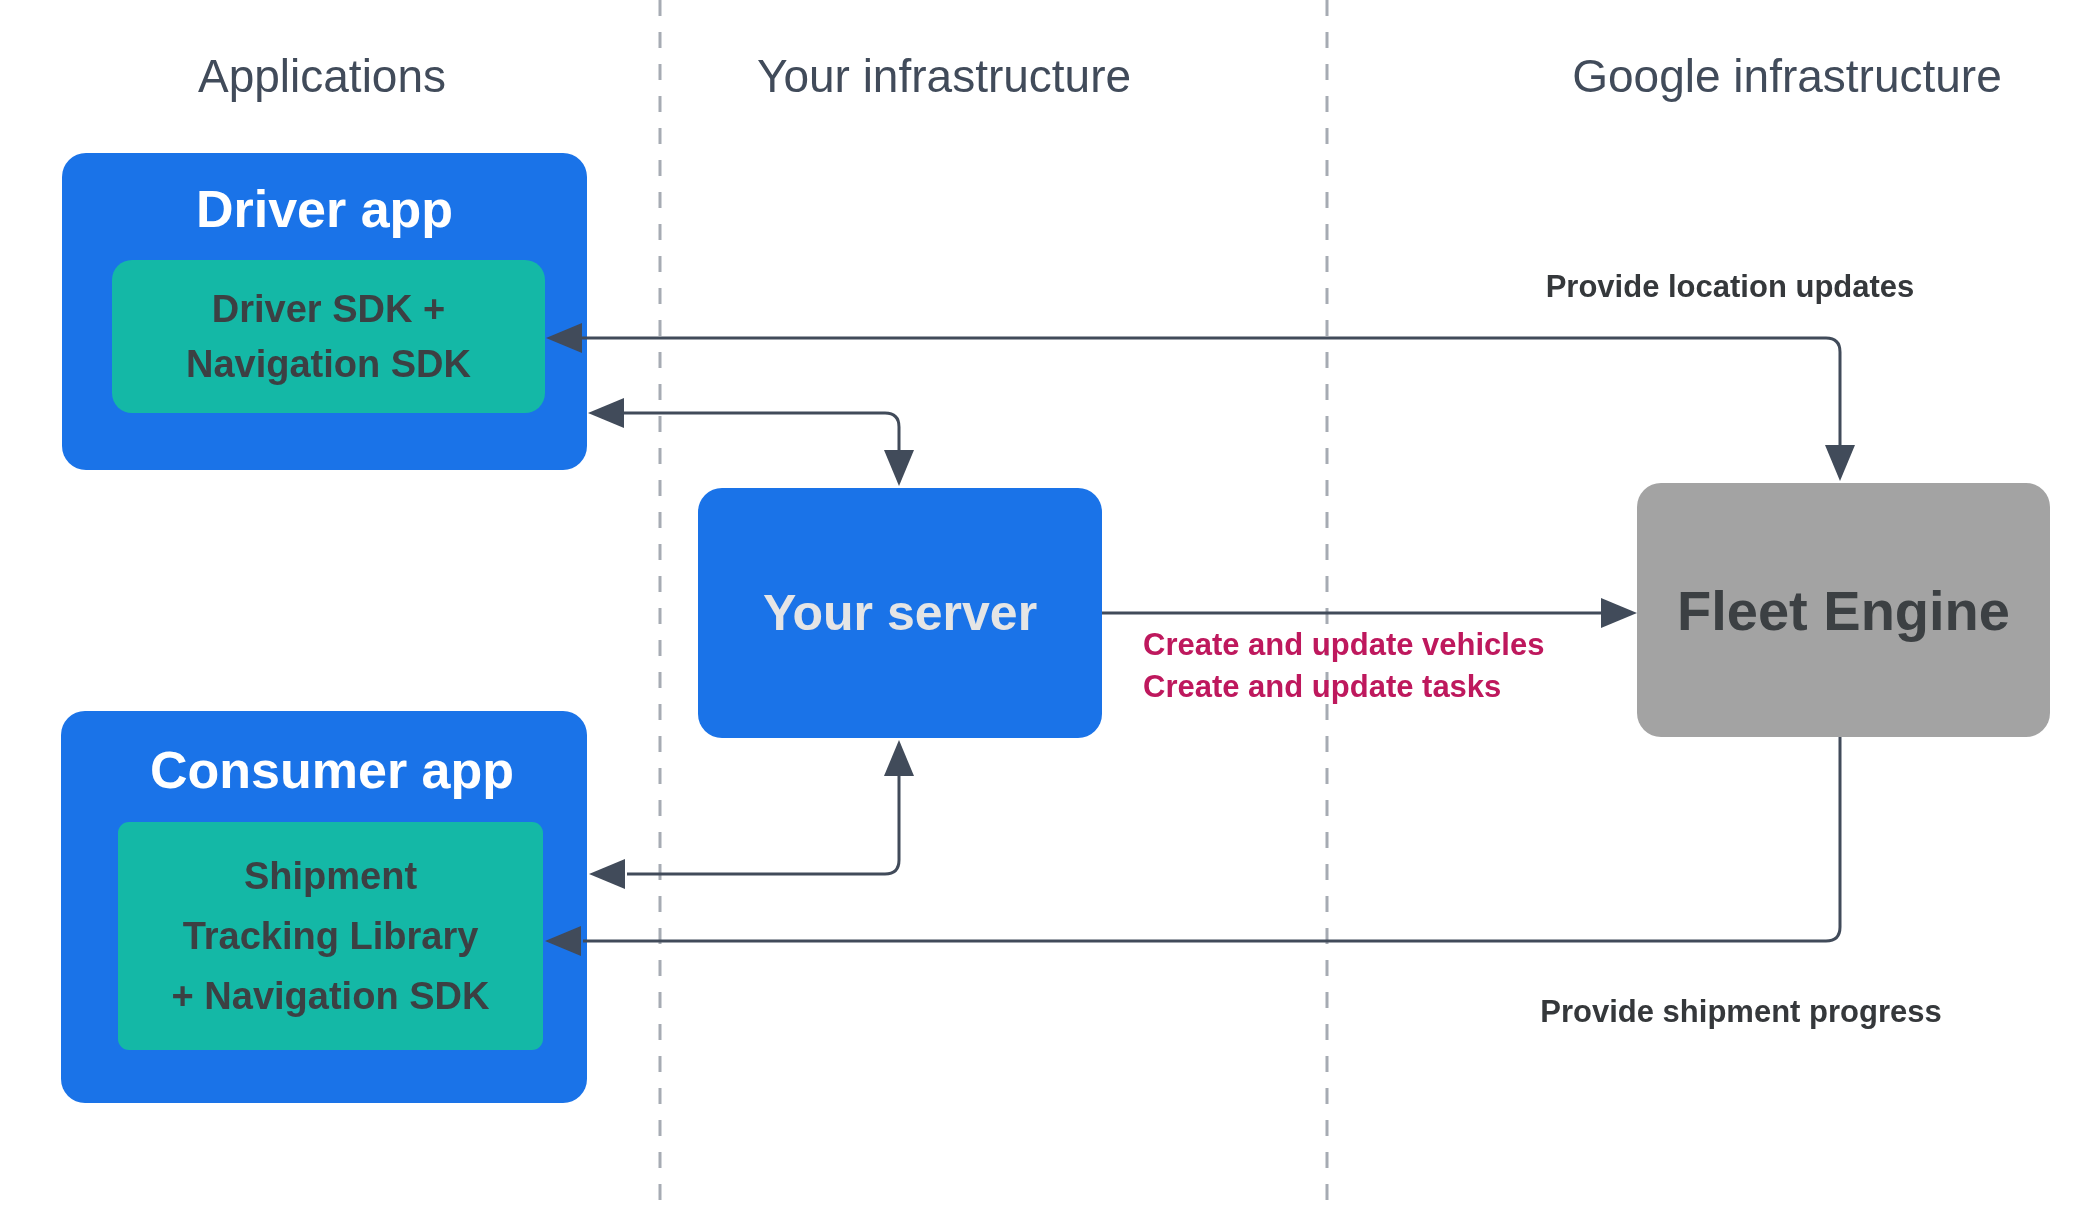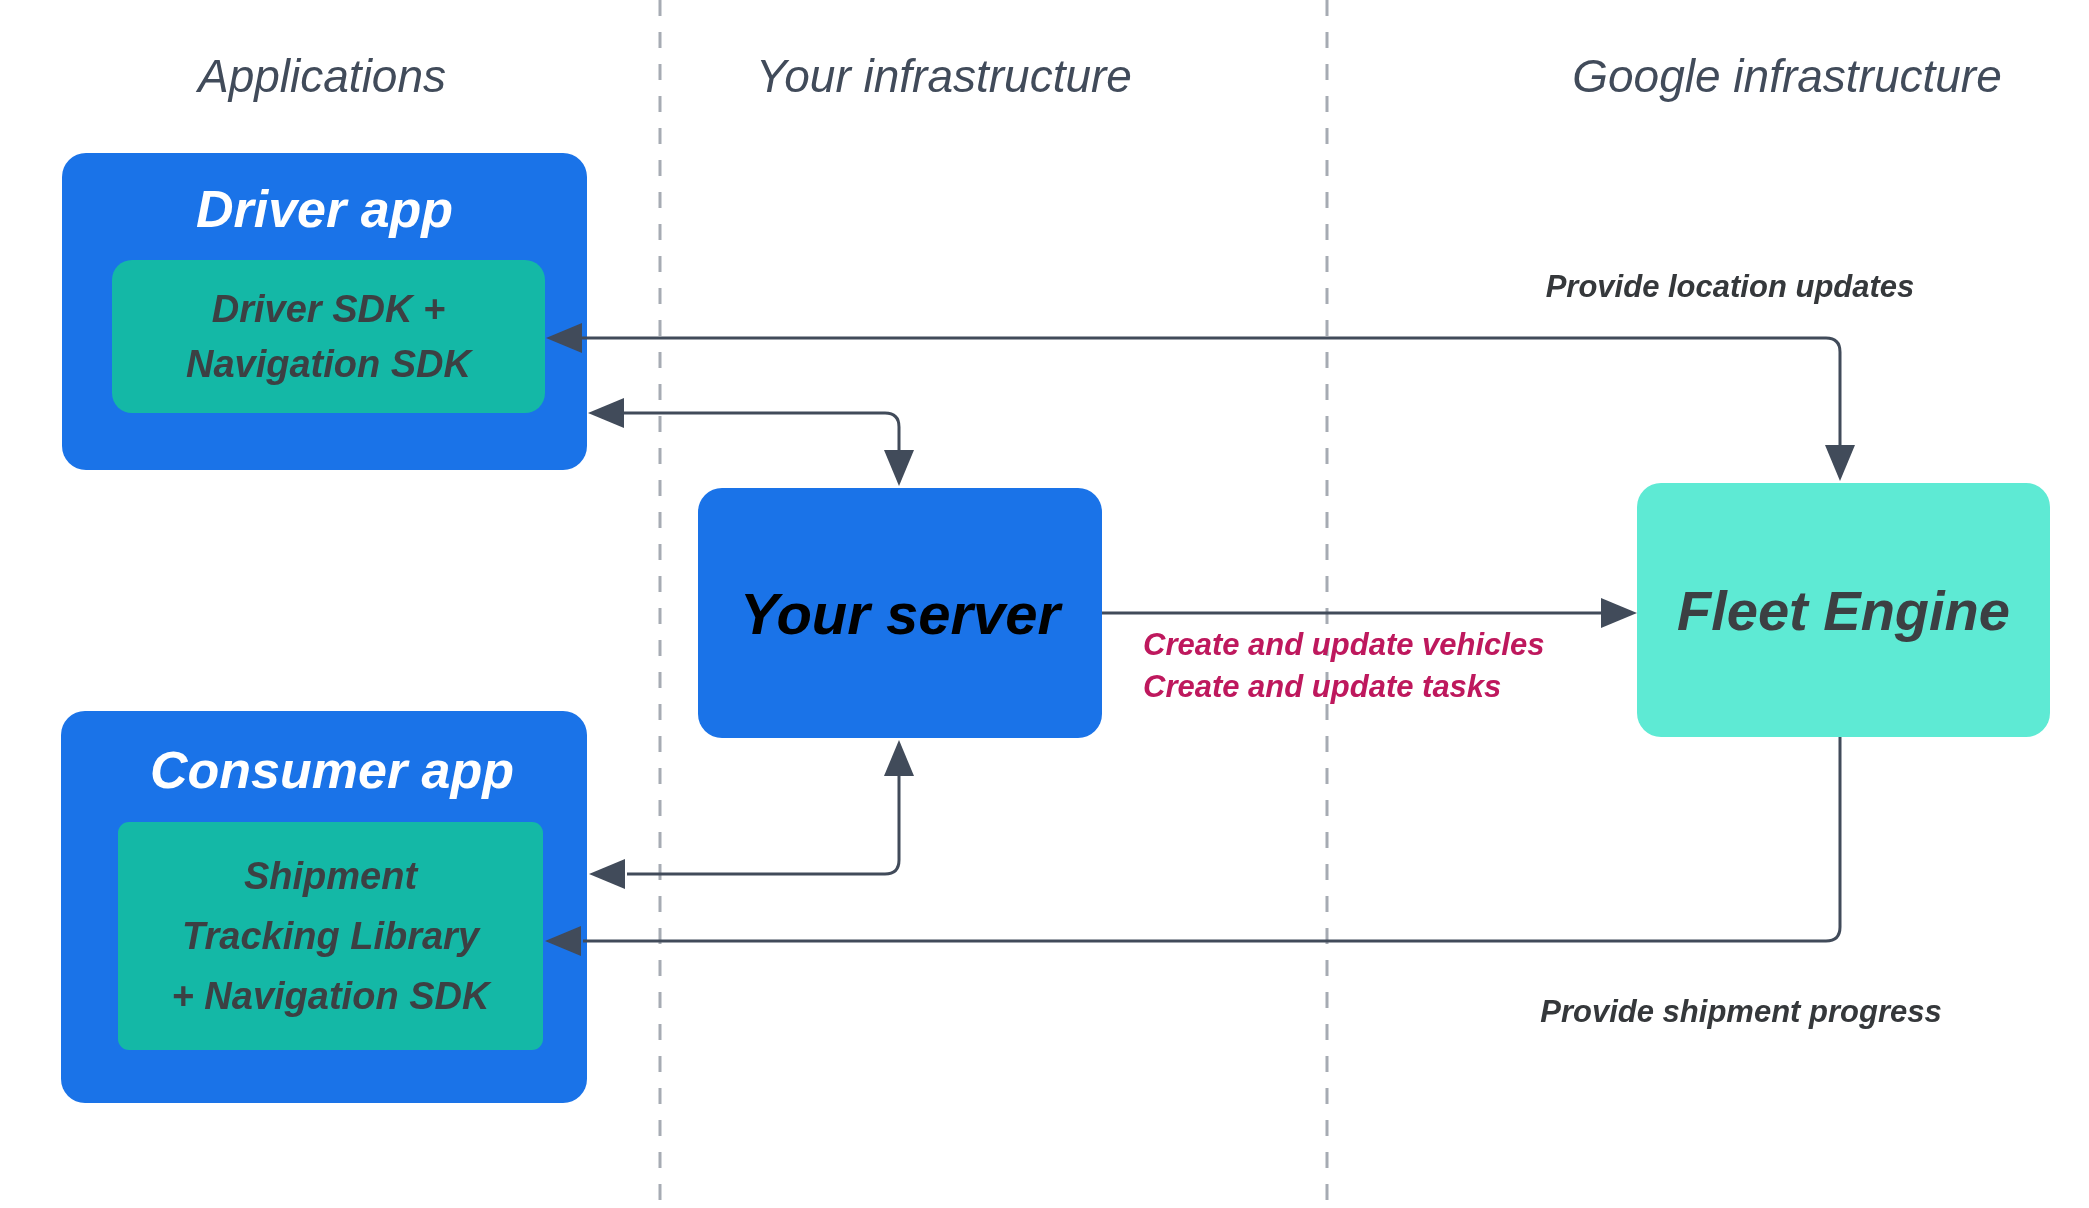--- a/index.html
+++ b/index.html
@@ -7,38 +7,37 @@
     padding: 0;
     background: #ffffff;
     font-family: "Liberation Sans", sans-serif;
   }
   #canvas {
     position: relative;
     width: 2089px;
     height: 1208px;
     background: #ffffff;
     overflow: hidden;
-    font-style: italic;
   }
   .col-header {
     position: absolute;
     transform: translateX(-50%);
     font-size: 46px;
     line-height: 1.15;
     color: #414b5a;
     white-space: nowrap;
     font-weight: 400;
   }
   .node {
     position: absolute;
     border-radius: 24px;
     box-sizing: border-box;
   }
   .node.blue { background: #1a73e8; }
-  .node.yellow { background: #5eead4; }
+  .node.yellow { background: #a3a3a3; }
   .node-title {
     position: absolute;
     left: 0; right: 0;
     text-align: center;
     color: #ffffff;
     font-weight: 700;
     white-space: nowrap;
   }
   .inner-box {
     position: absolute;
@@ -108,21 +107,21 @@
   <div class="node blue" style="left:61px; top:711px; width:526px; height:392px;">
     <div class="node-title" style="top:29px; font-size:52px; line-height:60px;padding-left:16px;">Consumer app</div>
     <div class="inner-box" style="left:57px; top:111px; width:425px; height:228px;border-radius:11px;">
       <span class="inner-line" style="line-height:60px;">Shipment</span>
       <span class="inner-line" style="line-height:60px;">Tracking Library</span>
       <span class="inner-line" style="line-height:60px;">+ Navigation SDK</span>
     </div>
   </div>
 
   <div class="node blue" style="left:698px; top:488px; width:404px; height:250px;">
-    <div class="center-label" style="color:#000000; font-size:58px;">Your server</div>
+    <div class="center-label" style="color:#e5e5e5; font-size:50px;">Your server</div>
   </div>
 
   <div class="node yellow" style="left:1637px; top:483px; width:413px; height:254px;">
     <div class="center-label" style="color:#3c4043; font-size:56px;">Fleet Engine</div>
   </div>
 
   <svg class="overlay" width="2089" height="1208" viewBox="0 0 2089 1208">
 
     <path d="M 660 0 V 1208" stroke="#a6abb3" stroke-width="3" stroke-dasharray="16 16" fill="none"></path>
     <path d="M 1327 0 V 1208" stroke="#a6abb3" stroke-width="3" stroke-dasharray="16 16" fill="none"></path>

